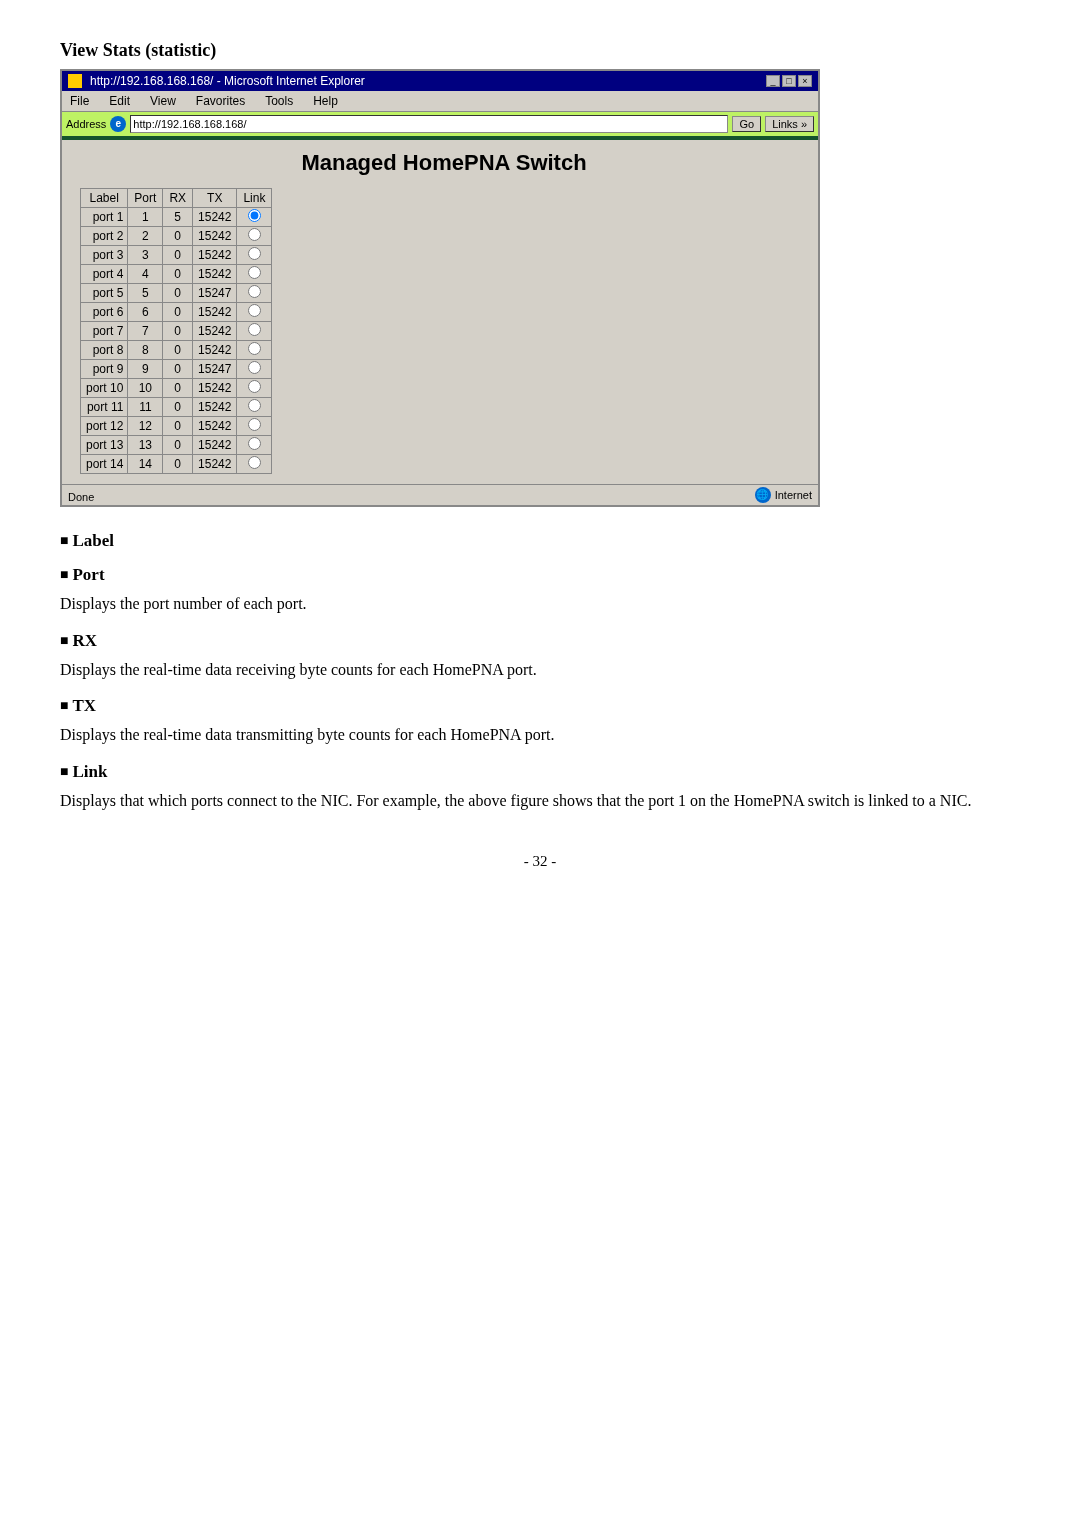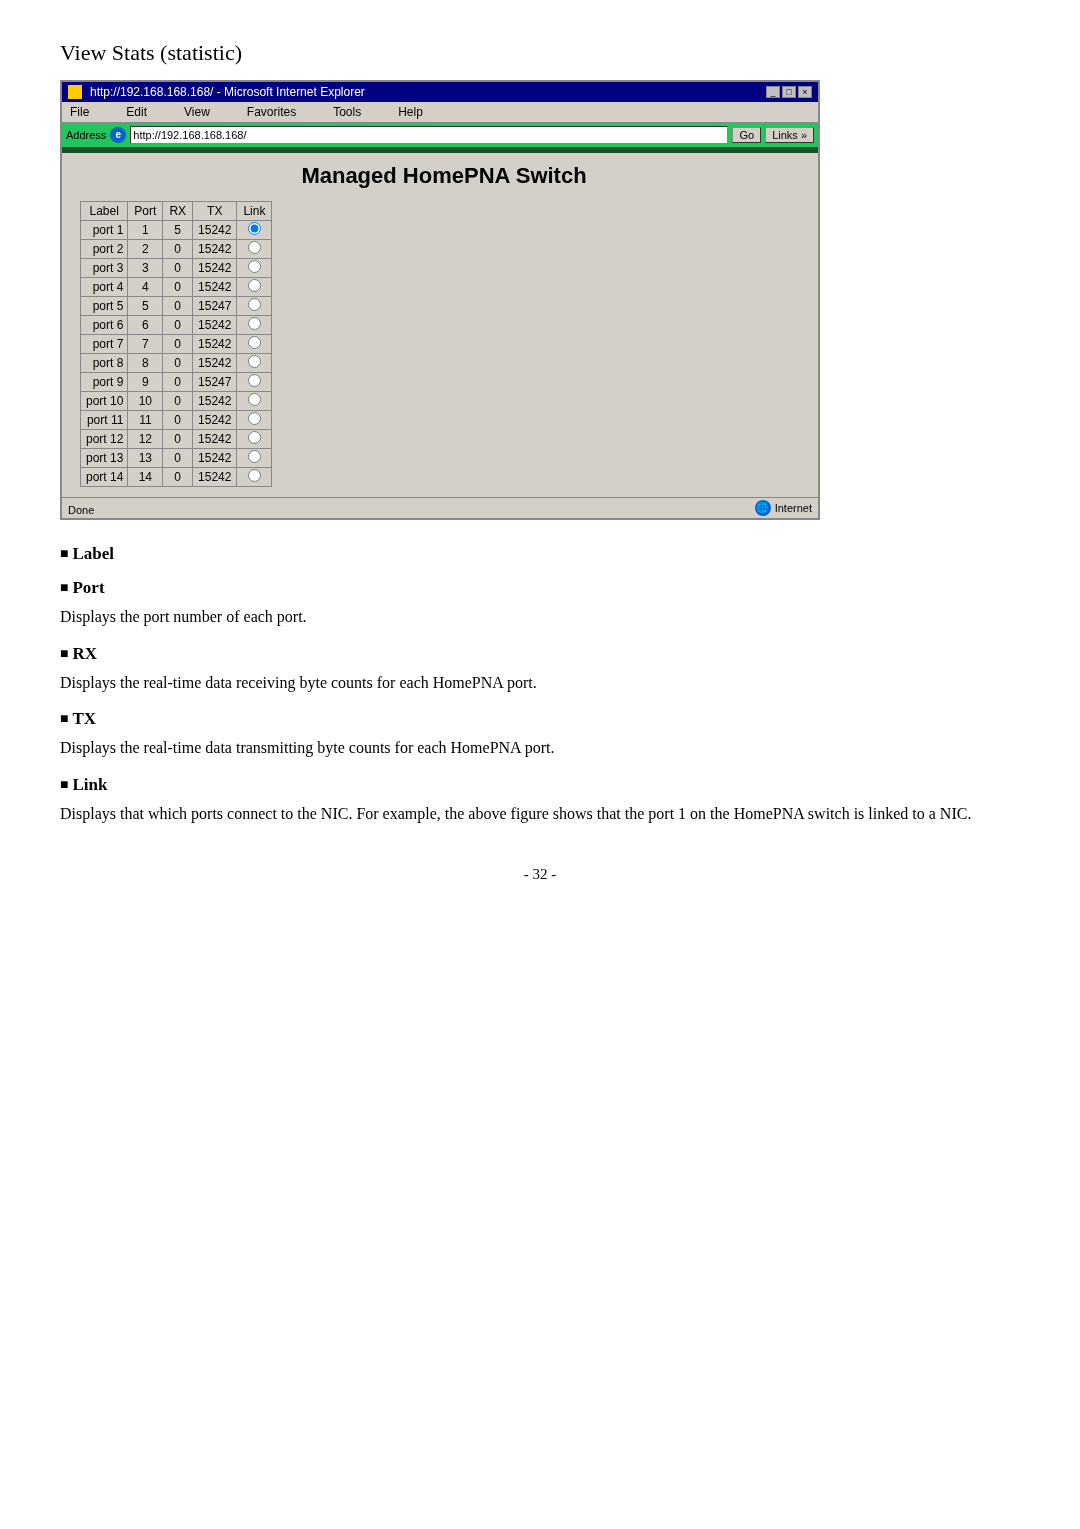--- a/index.html
+++ b/index.html
@@ -7,23 +7,23 @@
       background: #ffffff;
       font-family: Times New Roman, serif;
       font-size: 16px;
       color: #000000;
       width: 1080px;
       min-height: 1529px;
       padding: 40px 60px;
     }
 
     .page-title {
-      font-size: 22px;
-      font-weight: normal;
-      margin-bottom: 14px;
+      font-size: 18px;
+      font-weight: bold;
+      margin-bottom: 8px;
     }
 
     
     .browser-window {
       border: 2px solid #888;
       background: #c0c0c0;
       width: 760px;
       margin-bottom: 24px;
     }
 
@@ -55,36 +55,36 @@
       line-height: 10px;
       cursor: pointer;
     }
 
     .browser-menubar {
       background: #d4d0c8;
       font-size: 12px;
       font-family: Arial, sans-serif;
       padding: 2px 4px;
       display: flex;
-      gap: 29px;
+      gap: 12px;
       border-bottom: 1px solid #888;
     }
 
     .browser-menubar span {
       padding: 1px 4px;
       cursor: pointer;
     }
 
     .browser-toolbar {
-      background: #22c55e;
+      background: #bef264;
       padding: 3px 4px;
       display: flex;
       align-items: center;
       gap: 4px;
-      border-bottom: 6px solid #14532d;
+      border-bottom: 4px solid #14532d;
     }
 
     .address-label {
       font-size: 11px;
       font-family: Arial, sans-serif;
       color: #000;
     }
 
     .address-bar {
       flex: 1;

